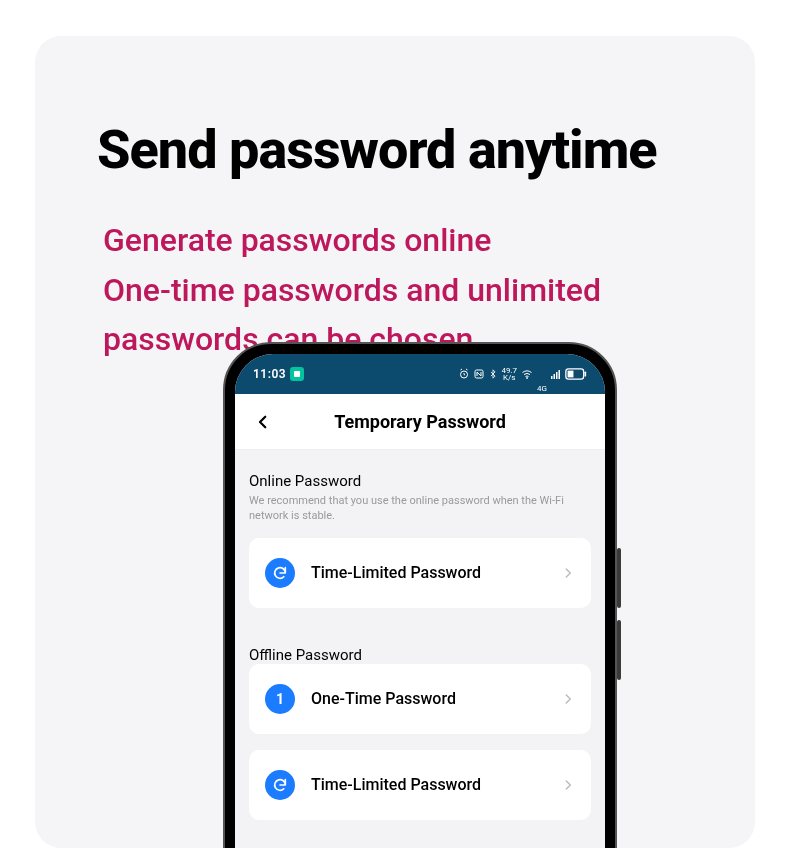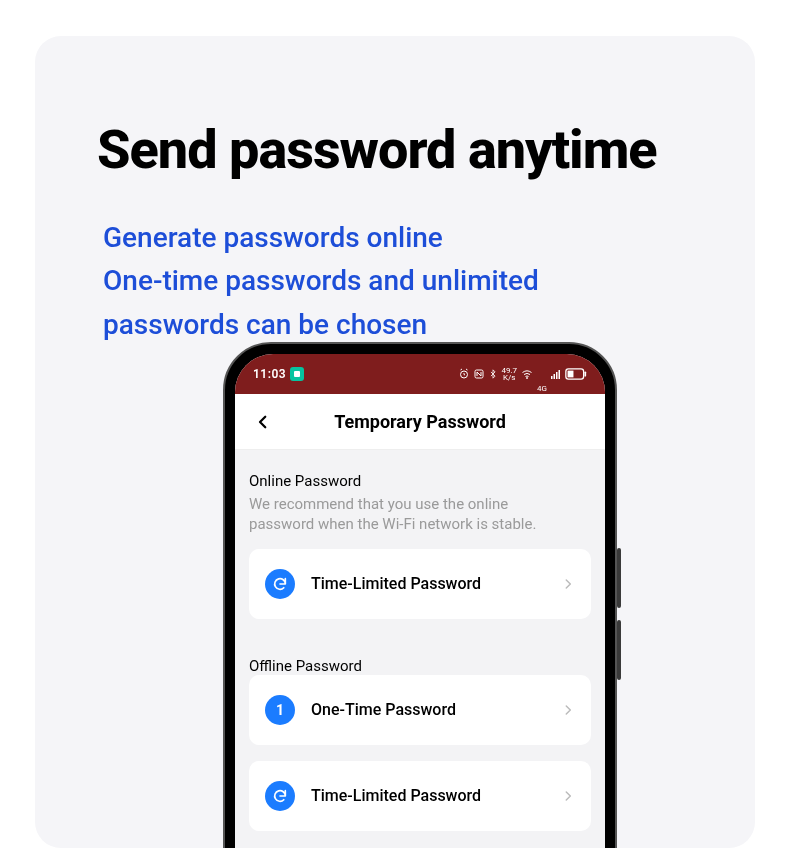--- a/index.html
+++ b/index.html
@@ -17,23 +17,23 @@
     left: 62px; top: 82px;
     font-size: 54px;
     font-weight: 800;
     letter-spacing: -1px;
     color: #000;
   }
   .hero-sub {
     position: absolute;
     left: 68px; top: 180px;
     width: 560px;
-    font-size: 28px;
+    font-size: 32px;
     line-height: 1.55;
-    color: #1d4ed8;
+    color: #be185d;
     font-weight: 500;
   }
 
   
   .phone {
     position: absolute;
     left: 188px; top: 306px;
     width: 394px; height: 542px;
     background: #000;
     border-radius: 48px 48px 0 0;
@@ -52,21 +52,21 @@
   .phone-screen {
     position: absolute;
     left: 10px; top: 10px; right: 10px; bottom: 0;
     background: #fff;
     border-radius: 38px 38px 0 0;
     overflow: hidden;
   }
 
   .status-bar {
     height: 40px;
-    background: #7f1d1d;
+    background: #0c4a6e;
     color: #fff;
     display: flex;
     align-items: center;
     justify-content: space-between;
     padding: 0 18px;
     font-size: 12px;
   }
   .status-left { display:flex; align-items:center; gap:4px; }
   .status-time { font-weight: 600; letter-spacing: 0.5px; }
   .status-chip {
@@ -91,21 +91,21 @@
   }
   .app-title { font-size: 18px; font-weight: 700; color:#000; }
 
   .app-body { background:#f3f3f5; padding: 0 14px 40px 14px; height: 100%; }
 
   .section-title {
     font-size: 15px; font-weight: 400; color:#000;
     padding-top: 22px;
   }
   .section-desc {
-    font-size: 15px; color:#9a9a9a; line-height:1.35;
+    font-size: 11px; color:#9a9a9a; line-height:1.35;
     margin-top: 4px; margin-bottom: 14px;
     max-width: 320px;
   }
 
   .row {
     background:#fff;
     border-radius: 10px;
     height: 70px;
     display:flex;
     align-items:center;

